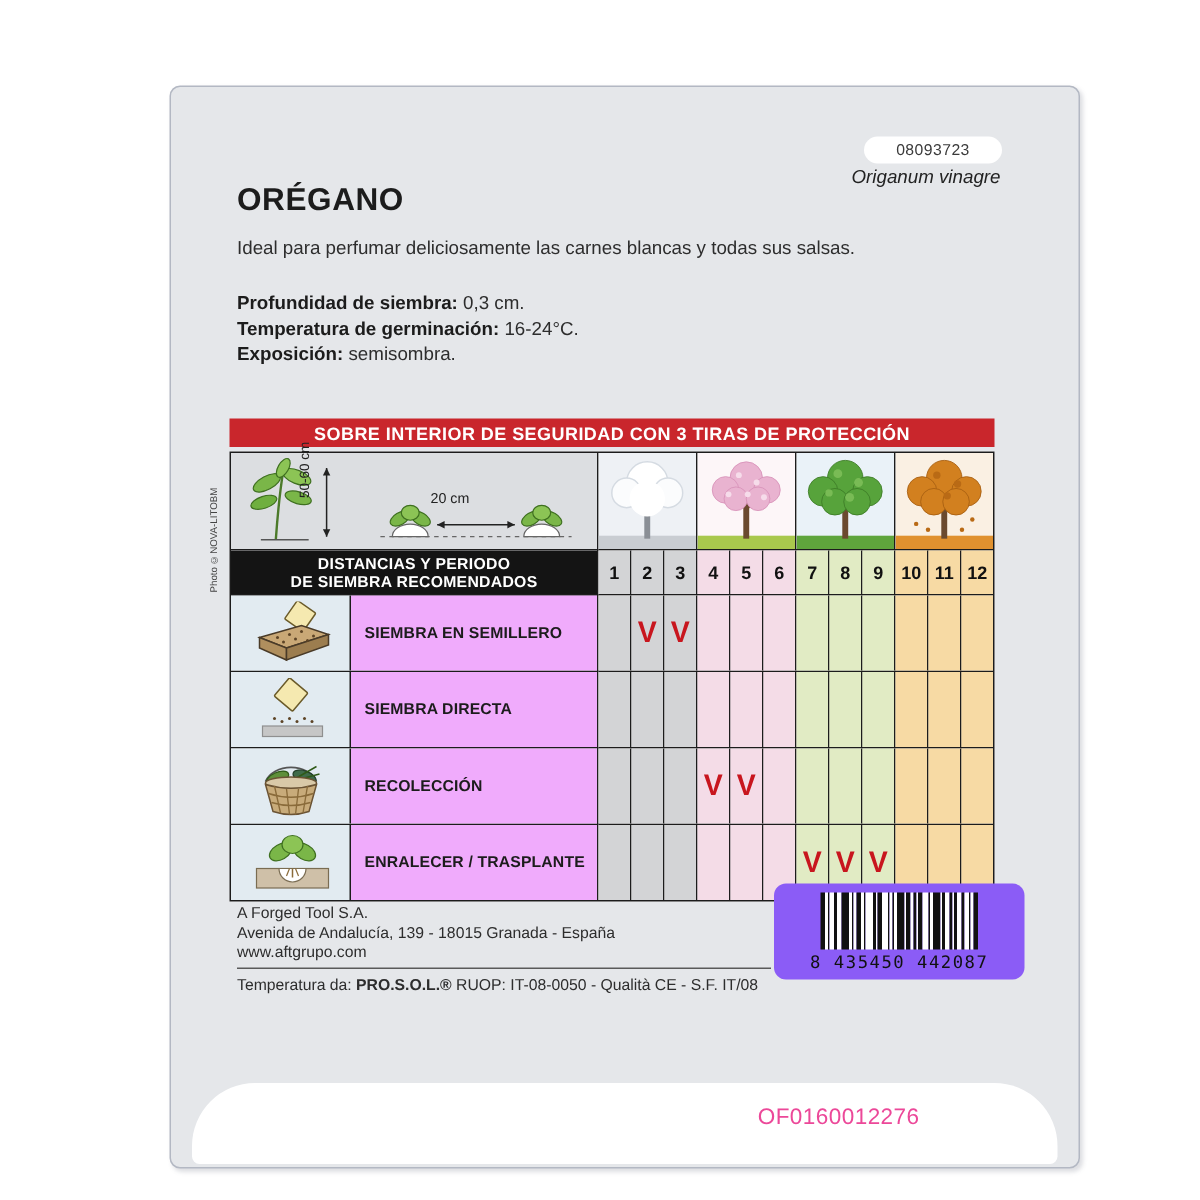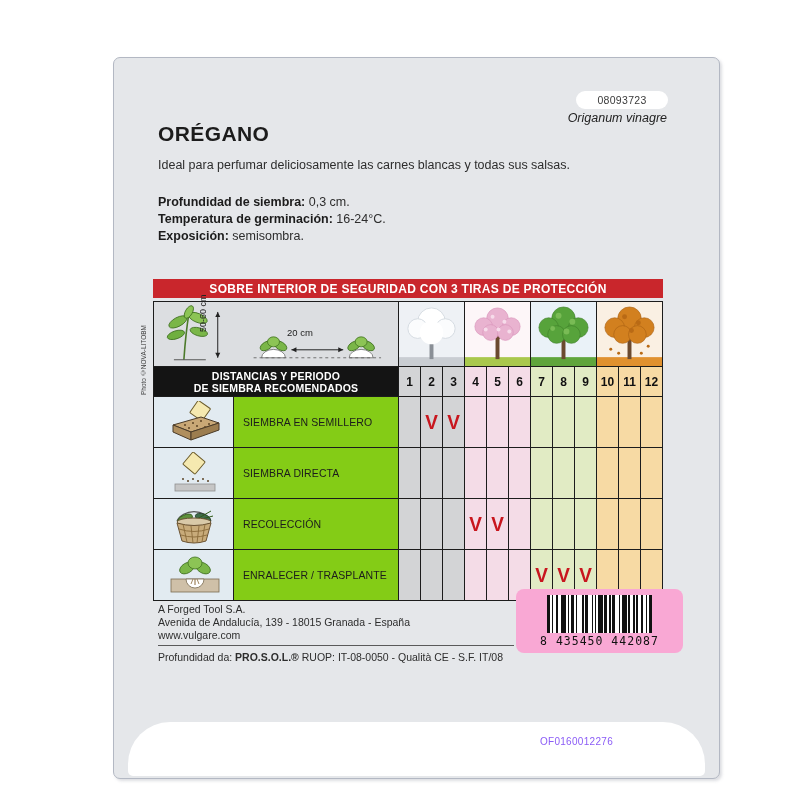--- a/index.html
+++ b/index.html
@@ -36,21 +36,21 @@
   .t-left{width:245px;display:flex;flex-direction:column;border-right:1px solid #1c1c1c;box-sizing:border-box;}
   .illus{height:65px;background:#dcdee1;border-bottom:1px solid #1c1c1c;position:relative;box-sizing:border-box;}
   .black-box{
     height:30px;background:#141414;color:#fff;border-bottom:1px solid #1c1c1c;box-sizing:border-box;
     display:flex;flex-direction:column;align-items:center;justify-content:center;
     font-size:10.5px;font-weight:bold;line-height:12px;letter-spacing:.2px;
   }
   .drow{flex:1;display:flex;border-bottom:1px solid #1c1c1c;box-sizing:border-box;}
   .drow:last-child{border-bottom:none;}
   .icon-cell{width:80px;border-right:1px solid #1c1c1c;background:#e2ebf1;display:flex;align-items:center;justify-content:center;box-sizing:border-box;}
-  .label-cell{flex:1;background:#84cc16;display:flex;align-items:center;padding-left:9px;font-weight:normal;font-size:10.5px;letter-spacing:.1px;color:#1c1c1c;}
+  .label-cell{flex:1;background:#f0abfc;display:flex;align-items:center;padding-left:9px;font-weight:bold;font-size:10.5px;letter-spacing:.1px;color:#1c1c1c;}
   .t-right{flex:1;display:flex;flex-direction:column;}
   .seasons{height:65px;display:flex;border-bottom:1px solid #1c1c1c;box-sizing:border-box;}
   .season{flex:1;border-right:1px solid #1c1c1c;box-sizing:border-box;}
   .season:last-child{border-right:none;}
   .season svg{display:block;width:100%;height:100%;}
   .months-strip{height:30px;display:flex;border-bottom:1px solid #1c1c1c;box-sizing:border-box;}
   .mrow{flex:1;display:flex;border-bottom:1px solid #1c1c1c;box-sizing:border-box;}
   .mrow:last-child{border-bottom:none;}
   .mcell{flex:1;border-right:1px solid #1c1c1c;box-sizing:border-box;display:flex;align-items:center;justify-content:center;}
   .mcell:last-child{border-right:none;}
@@ -73,31 +73,31 @@
     position:absolute;left:24px;top:243px;height:118px;width:10px;
     writing-mode:vertical-rl;transform:rotate(180deg);
     display:flex;align-items:center;justify-content:center;
     font-size:6.5px;color:#444;white-space:nowrap;
   }
   
   .addr{position:absolute;left:44px;top:545px;font-size:10.5px;line-height:13px;color:#2d2d2d;}
   .foot-line{position:absolute;left:44px;top:587px;width:356px;border-top:1px solid #5a5a5a;}
   .confez{position:absolute;left:44px;top:593px;font-size:10.5px;color:#2d2d2d;}
   .barcode{
-    position:absolute;left:402px;top:531px;width:167px;height:64px;background:#f9a8d4;border-radius:8px;
+    position:absolute;left:402px;top:531px;width:167px;height:64px;background:#8b5cf6;border-radius:8px;
     display:flex;flex-direction:column;align-items:center;justify-content:flex-end;padding-bottom:5px;box-sizing:border-box;
   }
   .bars{height:38px;display:flex;align-items:stretch;}
   .bars span{display:block;height:100%;}
   .bc-digits{font-family:"DejaVu Sans Mono","Liberation Mono",monospace;font-size:11.5px;letter-spacing:1px;color:#111;margin-top:1px;}
   .flap{
     position:absolute;left:14px;right:14px;bottom:2px;height:54px;background:#fff;
     border-radius:42px 42px 5px 5px;
   }
-  .flap-code{position:absolute;right:92px;top:14px;font-size:10px;color:#8b5cf6;letter-spacing:.3px;}
+  .flap-code{position:absolute;right:92px;top:14px;font-size:15px;color:#ec4899;letter-spacing:.3px;}
 </style>
 </head>
 <body>
 
 <div class="card">
 
   <div class="pill">
     <span>08093723</span>
   </div>
   <div class="latin">Origanum vinagre</div>
@@ -396,25 +396,25 @@
           <div class="mcell q4"></div>
           <div class="mcell q4"></div>
           <div class="mcell q4"></div>
         </div>
     </div>
   </div>
 
   <div class="addr">
     <div>A Forged Tool S.A.</div>
     <div>Avenida de Andalucía, 139 - 18015 Granada - España</div>
-    <div>www.vulgare.com</div>
+    <div>www.aftgrupo.com</div>
   </div>
   <div class="foot-line"></div>
   <div class="confez">
-    <span>Profundidad da: </span><b>PRO.S.O.L.®</b><span> RUOP: IT-08-0050 - Qualità CE - S.F. IT/08</span>
+    <span>Temperatura da: </span><b>PRO.S.O.L.®</b><span> RUOP: IT-08-0050 - Qualità CE - S.F. IT/08</span>
   </div>
 
   <div class="barcode">
     <div class="bars">
         <span style="width: 3.2px; background: rgb(17, 17, 17);"></span>
         <span style="width: 1.6px; background: rgb(255, 255, 255);"></span>
         <span style="width: 1.6px; background: rgb(17, 17, 17);"></span>
         <span style="width: 3.2px; background: rgb(255, 255, 255);"></span>
         <span style="width: 1.6px; background: rgb(17, 17, 17);"></span>
         <span style="width: 3.2px; background: rgb(255, 255, 255);"></span>

